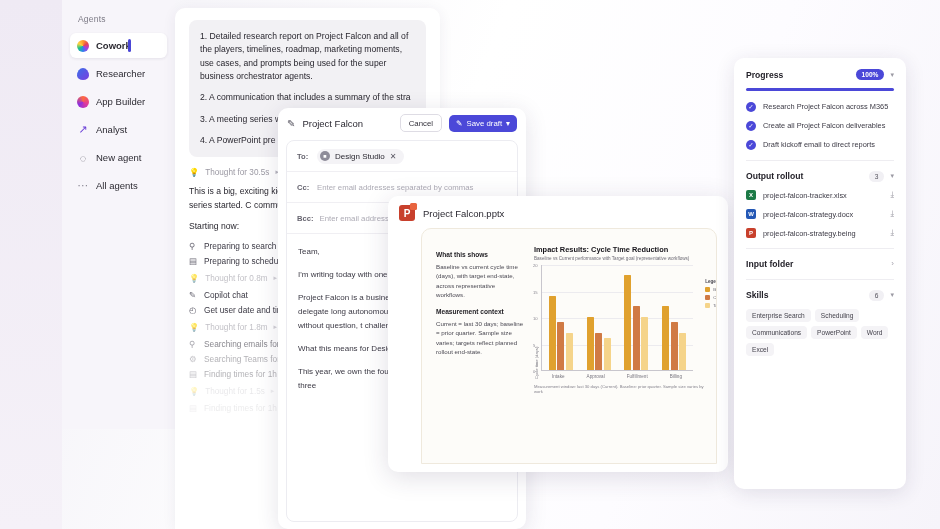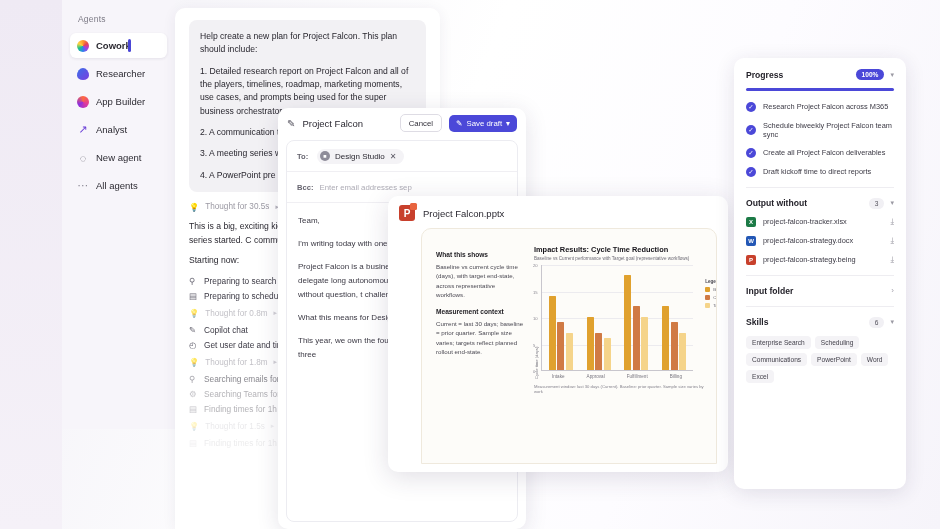--- a/index.html
+++ b/index.html
@@ -182,21 +182,21 @@
   .count-pill { background:#f1f0f4; color:#54525c; font-size:6.6px;
           border-radius:9px; padding:2px 6px; min-width:14px; text-align:center; }
   .chev-d { font-size:7px; color:#9b99a3; cursor:pointer; }
   .pbar { height:2.5px; border-radius:2px; background:#4b48d8; margin-bottom:11px; }
   .task { display:flex; align-items:center; gap:7px; margin-bottom:9px; }
   .check { width:10px;height:10px;border-radius:50%;background:#4b48d8;
            display:flex;align-items:center;justify-content:center;
            color:#fff;font-size:6.5px; flex:0 0 10px; }
   .task-lbl { font-size:7.4px; color:#3b3944; }
   .divider { height:1px; background:#eeedf1; margin: 10px 0 10px 0; }
-  .file-row { display:flex; align-items:center; gap:7px; margin-bottom:9px; }
+  .file-row { display:flex; align-items:flex-end; gap:7px; margin-bottom:9px; }
   .f-ico { width:10px;height:10px;border-radius:2px;flex:0 0 10px;
            display:flex;align-items:center;justify-content:center;
            color:#fff;font-size:6px;font-weight:700; }
   .f-xlsx { background:#1c7a46; } .f-docx { background:#2357b5; } .f-pptx { background:#c8402c; }
   .f-name { font-size:7.4px; color:#3b3944; flex:1; }
   .dl { font-size:8px; color:#8d8b96; cursor:pointer; }
   .chev-r { font-size:8px; color:#a5a3ad; }
   .skills { display:flex; flex-wrap:wrap; gap:4px; margin-top:8px; }
   .skill { background:#f4f3f6; border-radius:4px; padding:3px 6px;
            font-size:6.6px; color:#44424c; }
@@ -233,21 +233,20 @@
         </div>
         <div class="nav-item">
           <span class="ico ico-allagents">⋯</span>
           <span>All agents</span>
         </div>
       </div>
   </div>
 
   <div class="chat-col">
     <div class="user-bubble" id="user-bubble">
-        <p>Help create a new plan for Project Falcon. This plan should include:</p>
         <p>1. Detailed research report on Project Falcon and all of the players, timelines, roadmap, marketing moments, use cases, and prompts being used for the super business orchestrator agents.</p>
         <p>2. A communication that includes a summary of the stra</p>
         <p>3. A meeting series week.</p>
         <p>4. A PowerPoint pre</p>
       </div>
     <div class="thought-row">
       <span>💡</span>
       <span>Thought for 30.5s</span>
       <span class="chev">▸</span>
     </div>
@@ -318,20 +317,24 @@
       </button>
     </div>
     <div class="email-body">
       <div class="fld">
         <span class="fld-lbl">To:</span>
         <span class="chip">
           <span class="av">■</span>
           <span class="nm">Design Studio</span>
           <span class="x">✕</span>
         </span>
+      </div>
+      <div class="fld">
+        <span class="fld-lbl">Cc:</span>
+        <span class="fld-ph">Enter email addresses separated by commas</span>
       </div>
       <div class="fld">
         <span class="fld-lbl">Bcc:</span>
         <span class="fld-ph">Enter email addresses sep</span>
       </div>
       <div class="email-msg" id="email-msg">
           <p>Team,</p>
           <p>I'm writing today with one mess</p>
           <p>Project Falcon is a business orch will allow users to delegate long autonomous AI agents that coo people. It is, without question, t challenge our team has ever fac</p>
           <p>What this means for Design &amp; R</p>
@@ -428,36 +431,32 @@
       <span class="chev-d">▾</span>
     </div>
     <div class="pbar"></div>
     <div id="task-list">
         <div class="task">
           <span class="check">✓</span>
           <span class="task-lbl">Research Project Falcon across M365</span>
         </div>
         <div class="task">
           <span class="check">✓</span>
-          <span class="task-lbl">Schedule biweekly Project Falcon team sync</span>
+          <span class="task-lbl">Create all Project Falcon deliverables</span>
         </div>
         <div class="task">
           <span class="check">✓</span>
-          <span class="task-lbl">Create all Project Falcon deliverables</span>
-        </div>
-        <div class="task">
-          <span class="check">✓</span>
-          <span class="task-lbl">Draft kickoff time to direct reports</span>
+          <span class="task-lbl">Draft kickoff email to direct reports</span>
         </div>
       </div>
 
     <div class="divider"></div>
 
     <div class="sec-head">
-      <span class="sec-title">Output without</span>
+      <span class="sec-title">Output rollout</span>
       <span class="count-pill">3</span>
       <span class="chev-d">▾</span>
     </div>
     <div id="file-list">
         <div class="file-row">
           <span class="f-ico f-xlsx">X</span>
           <span class="f-name">project-falcon-tracker.xlsx</span>
           <span class="dl">⤓</span>
         </div>
         <div class="file-row">

